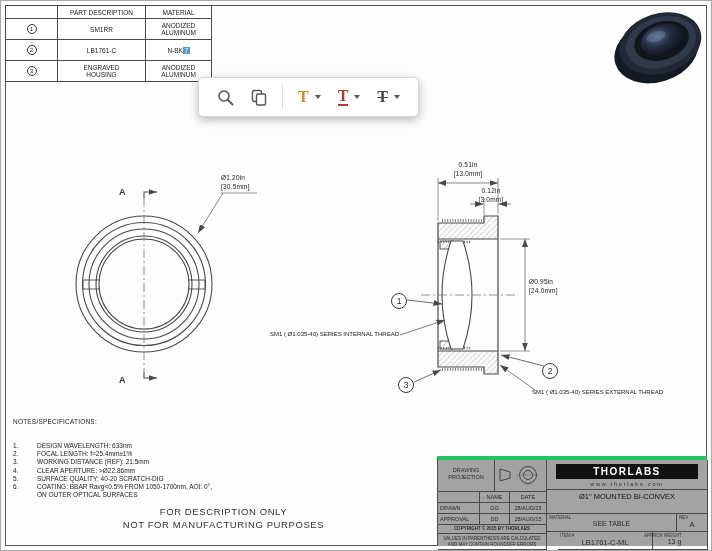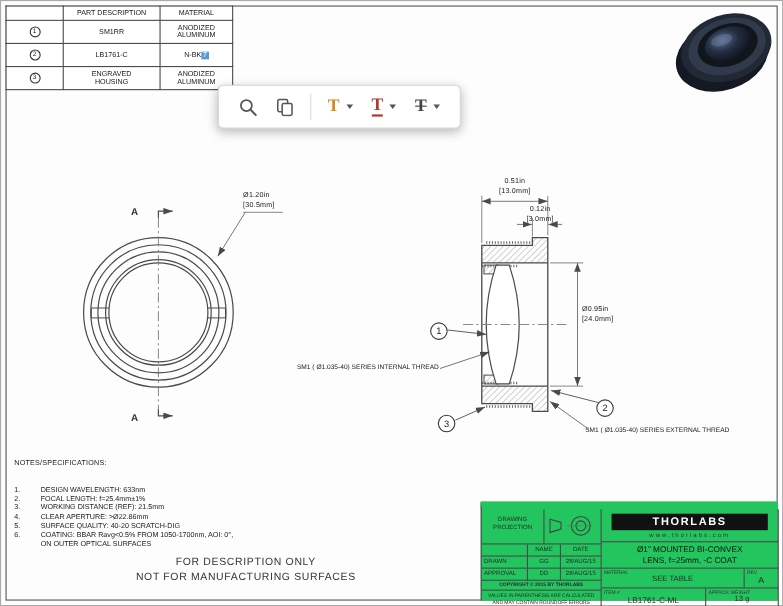--- a/index.html
+++ b/index.html
@@ -46,22 +46,22 @@
 
   
   .notes{position:absolute;left:12px;top:417px;font-size:6.5px;color:#222;z-index:3}
   .notes-heading{margin-bottom:17px;letter-spacing:.2px}
   .note-row{display:flex;line-height:8.2px}
   .note-num{width:24px}
   .disclaimer{position:absolute;left:50px;top:504px;width:345px;text-align:center;font-size:9.5px;
               letter-spacing:.6px;color:#333;line-height:13px;z-index:3}
 
   
-  .tb{position:absolute;right:4px;bottom:4px;width:270px;height:90px;background:#22c55e;
-      border-left:1px solid #4a4a4a;border-top:7px solid #22c55e;z-index:6}
+  .tb{position:absolute;right:4px;bottom:4px;width:270px;height:90px;background:#a3a3a3;
+      border-left:1px solid #4a4a4a;border-top:4px solid #22c55e;z-index:6}
   .tb .cell{position:absolute;border-right:1px solid #4a4a4a;border-bottom:1px solid #4a4a4a;
             overflow:hidden}
   .cell-label{font-size:4.5px;color:#333;padding:1px 0 0 2px;text-align:left}
   .cell-value{text-align:center}
   .tb-small{font-size:5.5px}
   .logo-bar{margin:4px auto 2px;width:142px;height:15px;background:#111;color:#fff;
             display:flex;align-items:center;justify-content:center;font-weight:bold;
             font-size:10px;letter-spacing:1.5px}
   .website{text-align:center;font-size:5.5px;letter-spacing:1.8px;color:#333}
   .title-lines{text-align:center;font-size:7.5px;line-height:10px;padding-top:2px;color:#111}
@@ -275,21 +275,21 @@
       </div>
     <div class="note-row">
         <span class="note-num">6.</span>
         <span class="pre">COATING: BBAR Ravg&lt;0.5% FROM 1050-1700nm, AOI: 0°,
 ON OUTER OPTICAL SURFACES</span>
       </div>
   </div>
 
   <div class="disclaimer">
     <div>FOR DESCRIPTION ONLY</div>
-    <div>NOT FOR MANUFACTURING SURFACES</div>
+    <div>NOT FOR MANUFACTURING PURPOSES</div>
   </div>
 
   <div class="tb">
 
     <div class="cell pre tb-small" style="left:0;top:0;width:57px;height:32px;text-align:center;padding-top:7px;font-size:5.5px;line-height:7px">DRAWING
 PROJECTION</div>
     <div class="cell" style="left:57px;top:0;width:52px;height:32px">
       <svg width="50" height="30" viewBox="0 0 50 30">
         <polygon points="5,9 5,21 15,18 15,12" fill="none" stroke="#444" stroke-width="1"></polygon>
         <circle cx="33" cy="15" r="8.5" fill="none" stroke="#444" stroke-width="1"></circle>
@@ -309,31 +309,30 @@
     <div class="cell cell-value" style="left:0;top:65px;width:109px;height:9px;font-size:4.5px;font-weight:bold;line-height:8px">COPYRIGHT © 2015 BY THORLABS</div>
     <div class="cell cell-value pre" style="left:0;top:74px;width:109px;height:16px;font-size:4.5px;line-height:6px;padding-top:2px">VALUES IN PARENTHESIS ARE CALCULATED
 AND MAY CONTAIN ROUNDOFF ERRORS</div>
 
     <div class="cell" style="left:109px;top:0;width:161px;height:30px">
       <div class="logo-bar">THORLABS</div>
       <div class="website">www.thorlabs.com</div>
     </div>
     <div class="cell title-lines" style="left:109px;top:30px;width:161px;height:24px">
       <div>Ø1" MOUNTED BI-CONVEX</div>
-      <div>LENS, f=25mm, -C COAT</div>
     </div>
     <div class="cell" style="left:109px;top:54px;width:130px;height:18px">
       <div class="cell-label">MATERIAL</div>
       <div class="cell-value" style="font-size:7px">SEE TABLE</div>
     </div>
     <div class="cell" style="left:239px;top:54px;width:31px;height:18px">
       <div class="cell-label">REV</div>
       <div class="cell-value" style="font-size:8px">A</div>
     </div>
-    <div class="cell" style="left:109px;top:72px;width:95px;height:18px">
+    <div class="cell" style="left:120px;top:72px;width:95px;height:18px">
       <div class="cell-label">ITEM #</div>
       <div class="cell-value" style="font-size:7.5px">LB1761-C-ML</div>
     </div>
     <div class="cell" style="left:204px;top:72px;width:66px;height:18px">
       <div class="cell-label">APPROX WEIGHT</div>
       <div class="cell-value" style="font-size:7px">13 g</div>
     </div>
   </div>
 </div>
 

